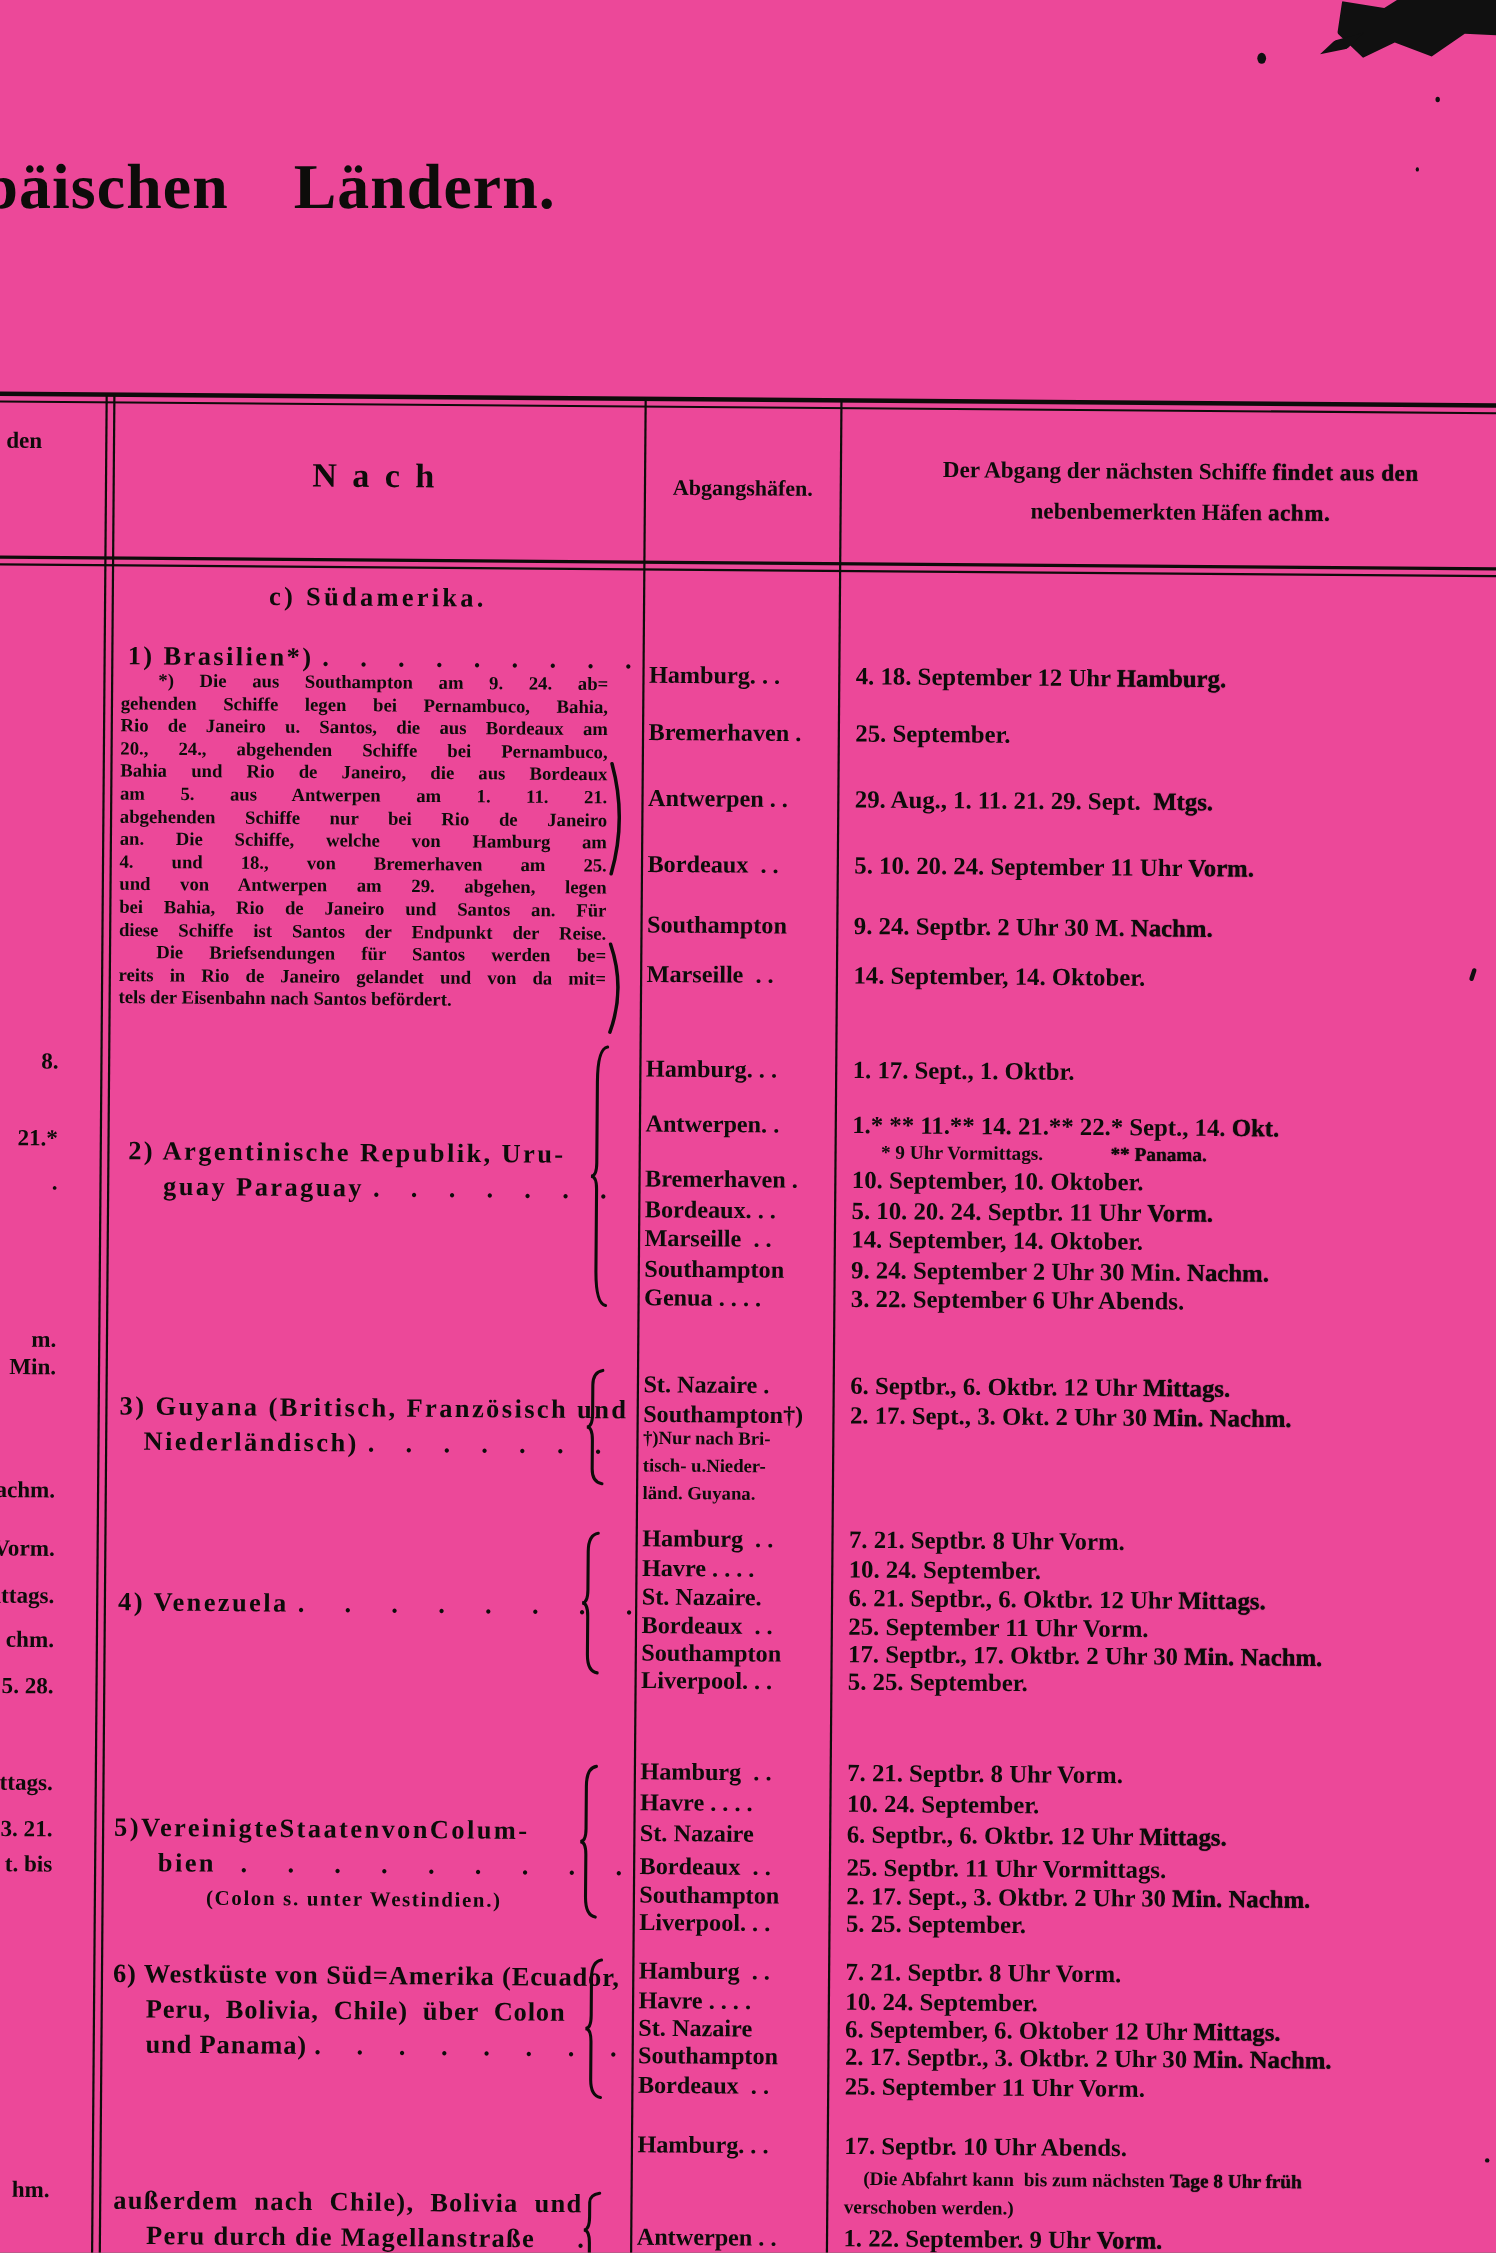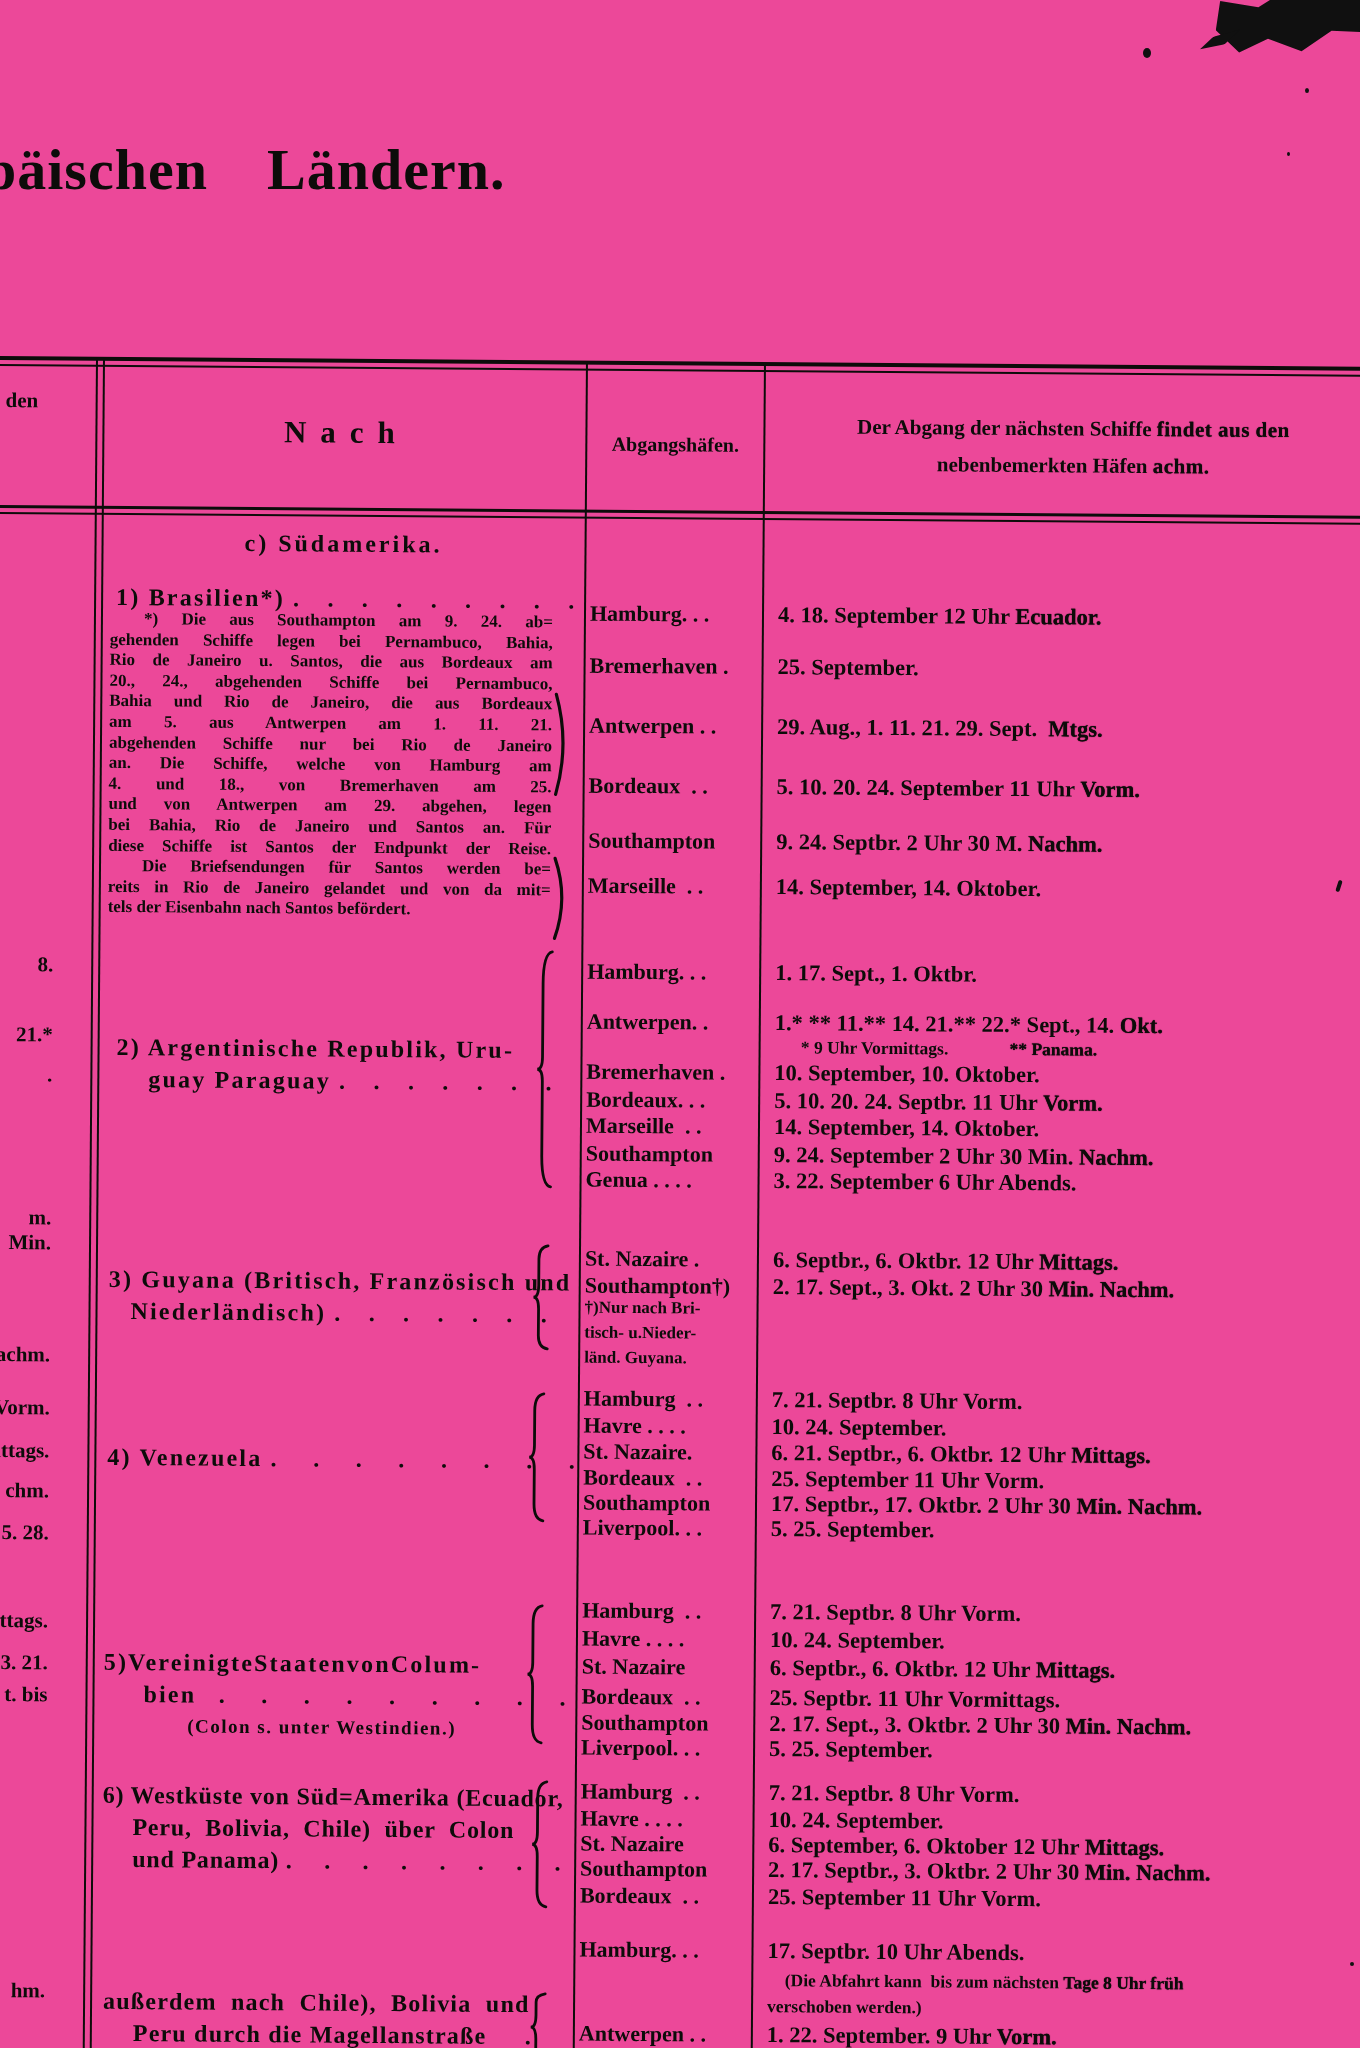--- a/index.html
+++ b/index.html
@@ -97,21 +97,21 @@
           <div>und von Antwerpen am 29. abgehen, legen</div>
           <div>bei Bahia, Rio de Janeiro und Santos an. Für</div>
           <div>diese Schiffe ist Santos der Endpunkt der Reise.</div>
           <div class="indent ">Die Briefsendungen für Santos werden be=</div>
           <div>reits in Rio de Janeiro gelandet und von da mit=</div>
           <div class="noj">tels der Eisenbahn nach Santos befördert.</div>
         </div>
         <div class="rowblock" style="top: 596px;">
           <div class="row" style="height: 52px;">
             <span class="port">Hamburg. . .</span>
-            <span class="time">4. 18. September 12 Uhr <span class="tb">Ecuador.</span></span>
+            <span class="time">4. 18. September 12 Uhr <span class="tb">Hamburg.</span></span>
           </div>
           <div class="row" style="height: 60px;">
             <span class="port">Bremerhaven .</span>
             <span class="time">25. September.</span>
           </div>
           <div class="row" style="height: 60px;">
             <span class="port">Antwerpen . .</span>
             <span class="time">29. Aug., 1. 11. 21. 29. Sept.  <span class="tb">Mtgs.</span></span>
           </div>
           <div class="row" style="height: 55px;">

